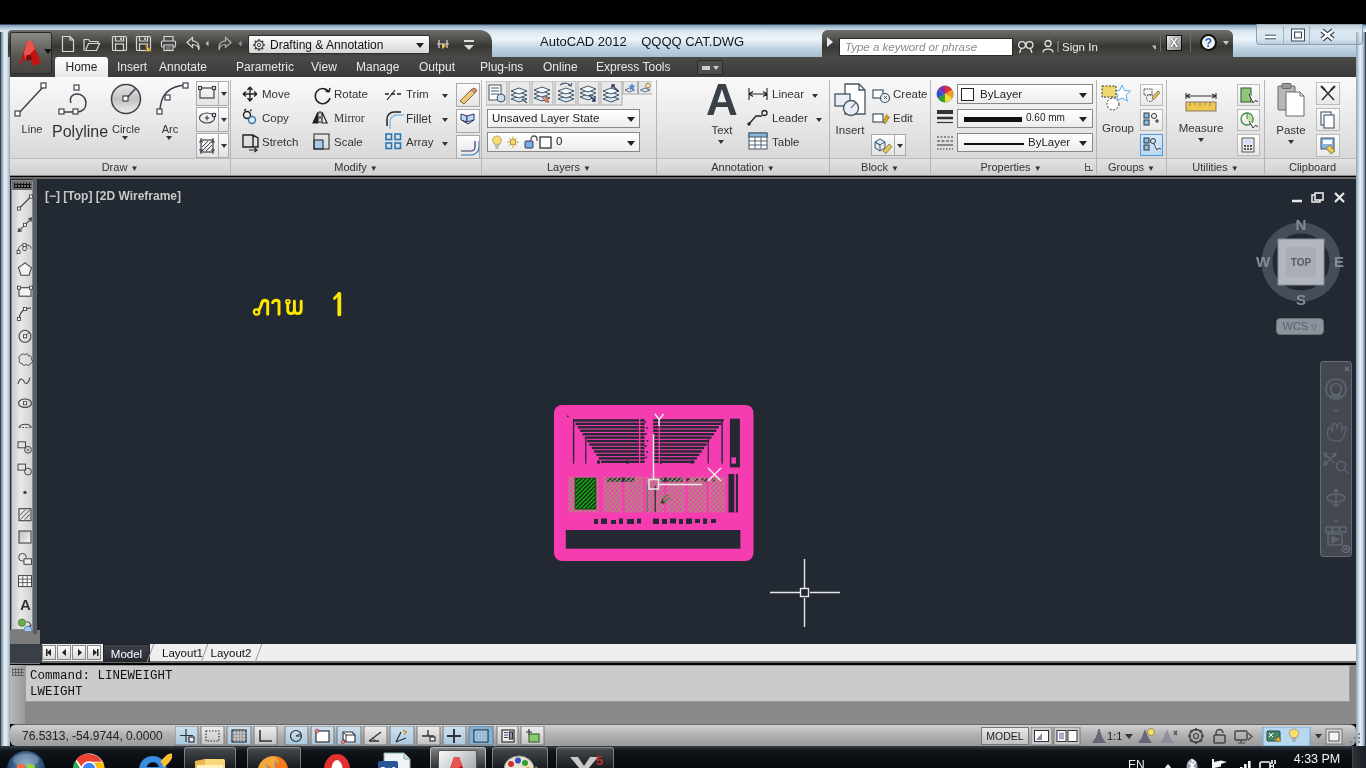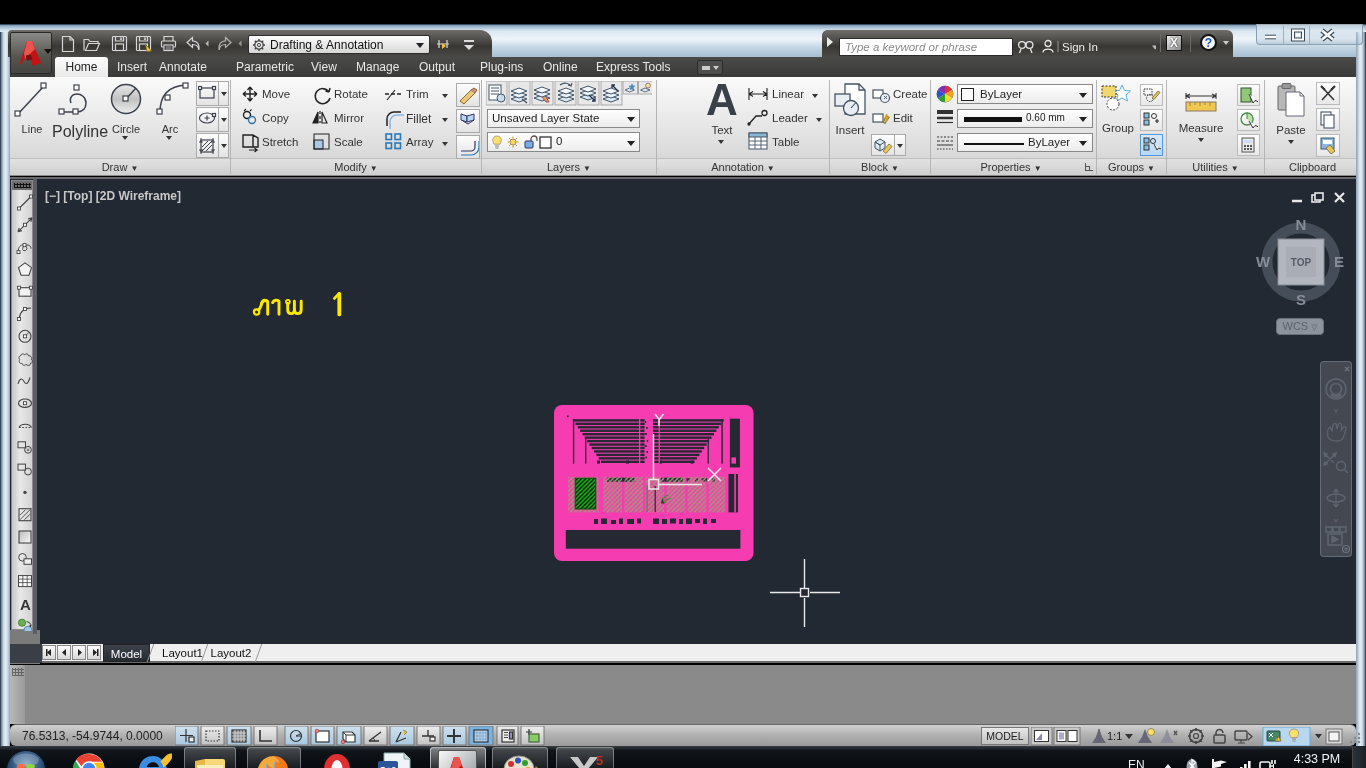--- a/index.html
+++ b/index.html
@@ -79,20 +79,21 @@
   <div class="abs" style="right:5px;top:7px;width:0;height:0;border-left:4px solid transparent;border-right:4px solid transparent;border-top:5px solid #222;"></div>
 </div>
 
 <svg class="abs" style="left:434px;top:11px;" width="44" height="19" viewBox="0 0 44 19">
 <path d="M3 9 h12 M5 5 v8 M13 5 v8" stroke="#ddd" stroke-width="1.2" fill="none"></path>
 <path d="M8 8 l4 3 l-4 3 z" fill="#f0c040"></path>
 <path d="M30 5 h10 v2 h-10 z" fill="#ddd"></path>
       <path d="M30 10 l5 5 l5 -5 z" fill="#ddd"></path>
 </svg>
 
+<div class="abs" style="left:540px;top:10px;width:300px;font-size:13px;color:#11151c;">AutoCAD 2012 &nbsp;&nbsp; QQQQ CAT.DWG</div>
 
 <div class="abs" style="left:822px;top:6px;width:411px;height:27px;background:linear-gradient(180deg,#6e6d6a 0%,#4b4a47 40%,#383734 60%,#4a4946 100%);border-radius:6px 6px 0 0;"></div>
 <div class="abs" style="left:827px;top:13px;width:0;height:0;border-top:5px solid transparent;border-bottom:5px solid transparent;border-left:6px solid #e8e8e8;"></div>
 <div class="abs" style="left:839px;top:14px;width:174px;height:18px;background:#fff;border:1px solid #2a2a2a;color:#8a8a8a;font-style:italic;font-size:11.5px;line-height:16px;padding-left:5px;">Type a keyword or phrase</div>
 <svg class="abs" style="left:1016px;top:14px" width="140" height="18" viewBox="0 0 140 18">
 <g stroke="#e5e5e5" stroke-width="1.3" fill="none">
 <circle cx="6" cy="7" r="3.4"></circle>
         <circle cx="13.5" cy="7" r="3.4"></circle>
         <path d="M5 11 l-1.5 4 M14.5 11 l1.5 4 M9 5.5 h1.5"></path>
 <circle cx="32" cy="5.5" r="3"></circle>
@@ -270,21 +271,21 @@
           <rect x="2" y="2" width="5.5" height="5.5"></rect>
           <rect x="11" y="2" width="5.5" height="5.5"></rect>
           <rect x="2" y="11" width="5.5" height="5.5"></rect>
           <rect x="11" y="11" width="5.5" height="5.5"></rect>
         </g>
 </svg>
 <div class="abs" style="left:262px;top:64px;font-size:11.5px;color:#333;">Move</div>
 <div class="abs" style="left:262px;top:88px;font-size:11.5px;color:#333;">Copy</div>
 <div class="abs" style="left:262px;top:112px;font-size:11.5px;color:#333;">Stretch</div>
 <div class="abs" style="left:334px;top:64px;font-size:11.5px;color:#333;">Rotate</div>
-<div class="abs" style="left:334px;top:88px;font-size:11.5px;color:#333;">Mirror</div>
+<div class="abs" style="left:334px;top:88px;font-size:11.5px;color:#333;font-family:Liberation Serif, serif;">Mirror</div>
 <div class="abs" style="left:334px;top:112px;font-size:11.5px;color:#333;">Scale</div>
 <div class="abs" style="left:406px;top:64px;font-size:11.5px;color:#333;">Trim</div>
 <div class="abs" style="left:406px;top:88px;font-size:12px;color:#333;">Fillet</div>
 <div class="abs" style="left:406px;top:112px;font-size:11.5px;color:#333;">Array</div>
 <div class="abs" style="left:442px;top:70px;width:0;height:0;border-left:3.5px solid transparent;border-right:3.5px solid transparent;border-top:4.5px solid #333;"></div>
 <div class="abs" style="left:442px;top:94px;width:0;height:0;border-left:3.5px solid transparent;border-right:3.5px solid transparent;border-top:4.5px solid #333;"></div>
 <div class="abs" style="left:442px;top:118px;width:0;height:0;border-left:3.5px solid transparent;border-right:3.5px solid transparent;border-top:4.5px solid #333;"></div>
 <div class="abs" style="left:456px;top:59px;width:24px;height:24px;border:1px solid #aaa;background:linear-gradient(180deg,#fdfdfd,#e3e3e3);"></div>
 <div class="abs" style="left:456px;top:85px;width:24px;height:24px;border:1px solid #aaa;background:linear-gradient(180deg,#fdfdfd,#e3e3e3);"></div>
 <div class="abs" style="left:456px;top:111px;width:24px;height:24px;border:1px solid #aaa;background:linear-gradient(180deg,#fdfdfd,#e3e3e3);"></div>
@@ -879,20 +880,21 @@
 <div class="abs" style="left:103px;top:620px;width:47px;height:18px;background:linear-gradient(180deg,#3d424b,#262b33);color:#fff;font-size:11.5px;text-align:center;line-height:18px;border:1px solid #222;">Model</div>
 <div class="abs" style="left:150px;top:620px;width:1px;height:18px;background:#999;transform:skewX(-20deg);"></div>
 <div class="abs" style="left:153px;top:620px;width:50px;height:18px;color:#111;font-size:11.5px;text-align:right;line-height:18px;">Layout1</div>
 <div class="abs" style="left:204px;top:620px;width:1px;height:18px;background:#999;transform:skewX(-20deg);"></div>
 <div class="abs" style="left:206px;top:620px;width:50px;height:18px;color:#111;font-size:11.5px;text-align:center;line-height:18px;">Layout2</div>
 <div class="abs" style="left:258px;top:620px;width:1px;height:18px;background:#999;transform:skewX(-20deg);"></div>
 </div>
 
 <div class="abs" style="left:10px;top:641px;width:1346px;height:59px;background:#8a8a8a;"></div>
 <div class="abs" style="left:10px;top:641px;width:15px;height:59px;background:linear-gradient(90deg,#b8b8b8,#9a9a9a);"></div>
+<div class="abs" style="left:25px;top:641px;width:1325px;height:37px;background:#cbcbcb;border:1px solid #9a9a9a;font-family:'Liberation Mono',monospace;font-size:12.5px;color:#111;padding:2px 4px;line-height:16px;">Command: LINEWEIGHT<br>LWEIGHT</div>
 <div class="abs" style="left:12px;top:644px;width:12px;height:8px;background:repeating-linear-gradient(90deg,#555 0 1px,transparent 1px 3px),repeating-linear-gradient(0deg,#555 0 1px,transparent 1px 3px);opacity:.8"></div>
 
 <div class="abs" id="statusbar" style="left:10px;top:700px;width:1346px;height:22px;background:linear-gradient(180deg,#d2d2d2,#b2b2b2 45%,#9a9a9a);border-top:1px solid #666;border-radius:6px;">
 <div class="abs" style="left:12px;top:4px;font-size:12px;color:#222;">76.5313, -54.9744, 0.0000</div>
 
 <svg class="abs" style="left:165px;top:1px" width="370" height="20" viewBox="0 0 370 20">
 <defs>
 <linearGradient id="bup" x1="0" y1="0" x2="0" y2="1">
             <stop offset="0" stop-color="#efefef"></stop>
             <stop offset="1" stop-color="#c2c2c2"></stop>

